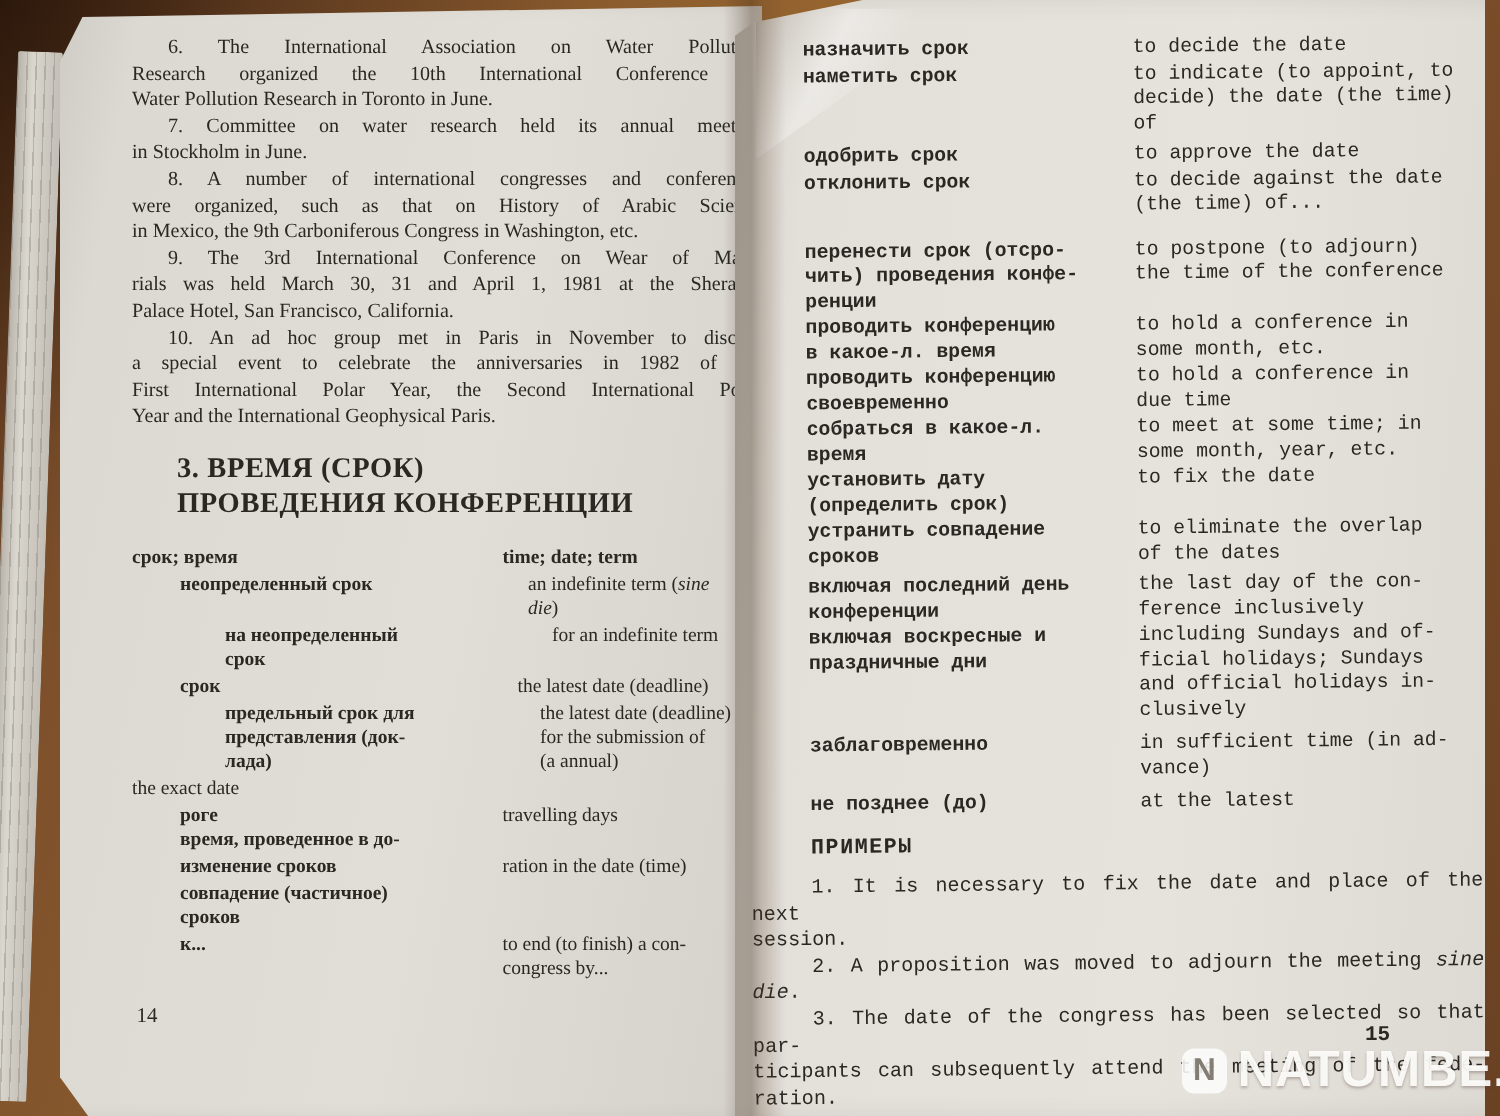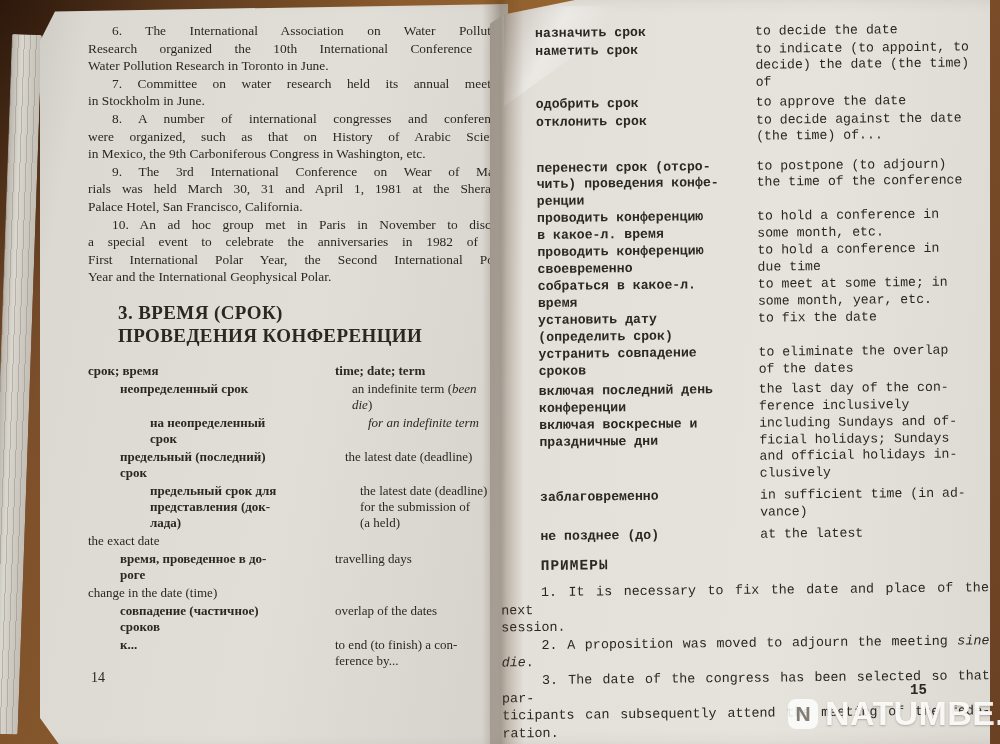--- a/index.html
+++ b/index.html
@@ -67,21 +67,21 @@
   .glossary { font-size:13px; line-height:16px; margin-top:6px; }
   .g-row { display:flex; margin-bottom:2px; }
   .g-head { font-weight:bold;margin-top:16px; }
   .pl-content .g-ru { width:247px; font-weight:bold; }
   .pl-content .g-en { width:173px; }
   .ind1 { padding-left:32px; }
   .ind2 { padding-left:62px; }
   .e1 { padding-left:10px; }
   .e2 { padding-left:17px; }
   .e3 { padding-left:25px; }
-  .e4 { padding-left:33px;font-style:italic; }
+  .e4 { padding-left:33px; }
   .ln { text-align:left; }
 
   .page-num { position:absolute; font-size:14px; }
   .pn-left { left:51px; top:666px; }
   .pn-right { left:420px; top:682px; font-weight:bold; }
 
   
   .pr-content {
     position:absolute; left:45px; top:26px; width:450px;
     transform:rotate(-0.6deg); transform-origin:0 0;
@@ -142,107 +142,106 @@
         </div>
       <div class="jpara">
           <div class="ln">9. The 3rd International Conference on Wear of Mate-</div>
           <div class="ln">rials was held March 30, 31 and April 1, 1981 at the Sheraton</div>
           <div class="ln">Palace Hotel, San Francisco, California.</div>
         </div>
       <div class="jpara">
           <div class="ln">10. An ad hoc group met in Paris in November to discuss</div>
           <div class="ln">a special event to celebrate the anniversaries in 1982 of the</div>
           <div class="ln">First International Polar Year, the Second International Polar</div>
-          <div class="ln">Year and the International Geophysical Polar.</div>
+          <div class="ln">Year and the International Geophysical Paris.</div>
         </div>
 
       <div class="section-heading">
         <div>3. ВРЕМЯ (СРОК)</div>
         <div>ПРОВЕДЕНИЯ КОНФЕРЕНЦИИ</div>
       </div>
 
       <div class="glossary">
         <div class="g-row g-head">
           <div class="g-ru">срок; время</div>
           <div class="g-en">time; date; term</div>
         </div>
         <div class="g-row">
           <div class="g-ru ind1">
               <div class="ln">неопределенный срок</div>
             </div>
           <div class="g-en e2">
-              <div class="ln">an indefinite term (<i>been</i></div>
+              <div class="ln">an indefinite term (<i>sine</i></div>
               <div class="ln"><i>die</i>)</div>
             </div>
         </div>
         <div class="g-row">
           <div class="g-ru ind2">
               <div class="ln">на неопределенный</div>
               <div class="ln">срок</div>
             </div>
           <div class="g-en e4">
               <div class="ln">for an indefinite term</div>
             </div>
         </div>
         <div class="g-row">
           <div class="g-ru ind1">
-              <div class="ln">предельный (последний)</div>
               <div class="ln">срок</div>
             </div>
           <div class="g-en e1">
               <div class="ln">the latest date (deadline)</div>
             </div>
         </div>
         <div class="g-row">
           <div class="g-ru ind2">
               <div class="ln">предельный срок для</div>
               <div class="ln">представления (док-</div>
               <div class="ln">лада)</div>
             </div>
           <div class="g-en e3">
               <div class="ln">the latest date (deadline)</div>
               <div class="ln">for the submission of</div>
-              <div class="ln">(a held)</div>
+              <div class="ln">(a annual)</div>
             </div>
         </div>
         <div class="g-row">
           <div class="g-en">
               <div class="ln">the exact date</div>
             </div>
         </div>
         <div class="g-row">
           <div class="g-ru ind1">
+              <div class="ln">роге</div>
               <div class="ln">время, проведенное в до-</div>
-              <div class="ln">роге</div>
             </div>
           <div class="g-en">
               <div class="ln">travelling days</div>
             </div>
         </div>
         <div class="g-row">
+          <div class="g-ru ind1">
+              <div class="ln">изменение сроков</div>
+            </div>
           <div class="g-en">
-              <div class="ln">change in the date (time)</div>
+              <div class="ln">ration in the date (time)</div>
             </div>
         </div>
         <div class="g-row">
           <div class="g-ru ind1">
               <div class="ln">совпадение (частичное)</div>
               <div class="ln">сроков</div>
             </div>
-          <div class="g-en">
-              <div class="ln">overlap of the dates</div>
-            </div>
         </div>
         <div class="g-row mb4">
           <div class="g-ru ind1">
               <div class="ln">к...</div>
             </div>
           <div class="g-en">
               <div class="ln">to end (to finish) a con-</div>
-              <div class="ln">ference by...</div>
+              <div class="ln">congress by...</div>
             </div>
         </div>
       </div>
     </div>
     <div class="page-num pn-left">14</div>
   </div>
 
   <div class="page page-right">
     <div class="crease"></div>
     <div class="pr-content">

